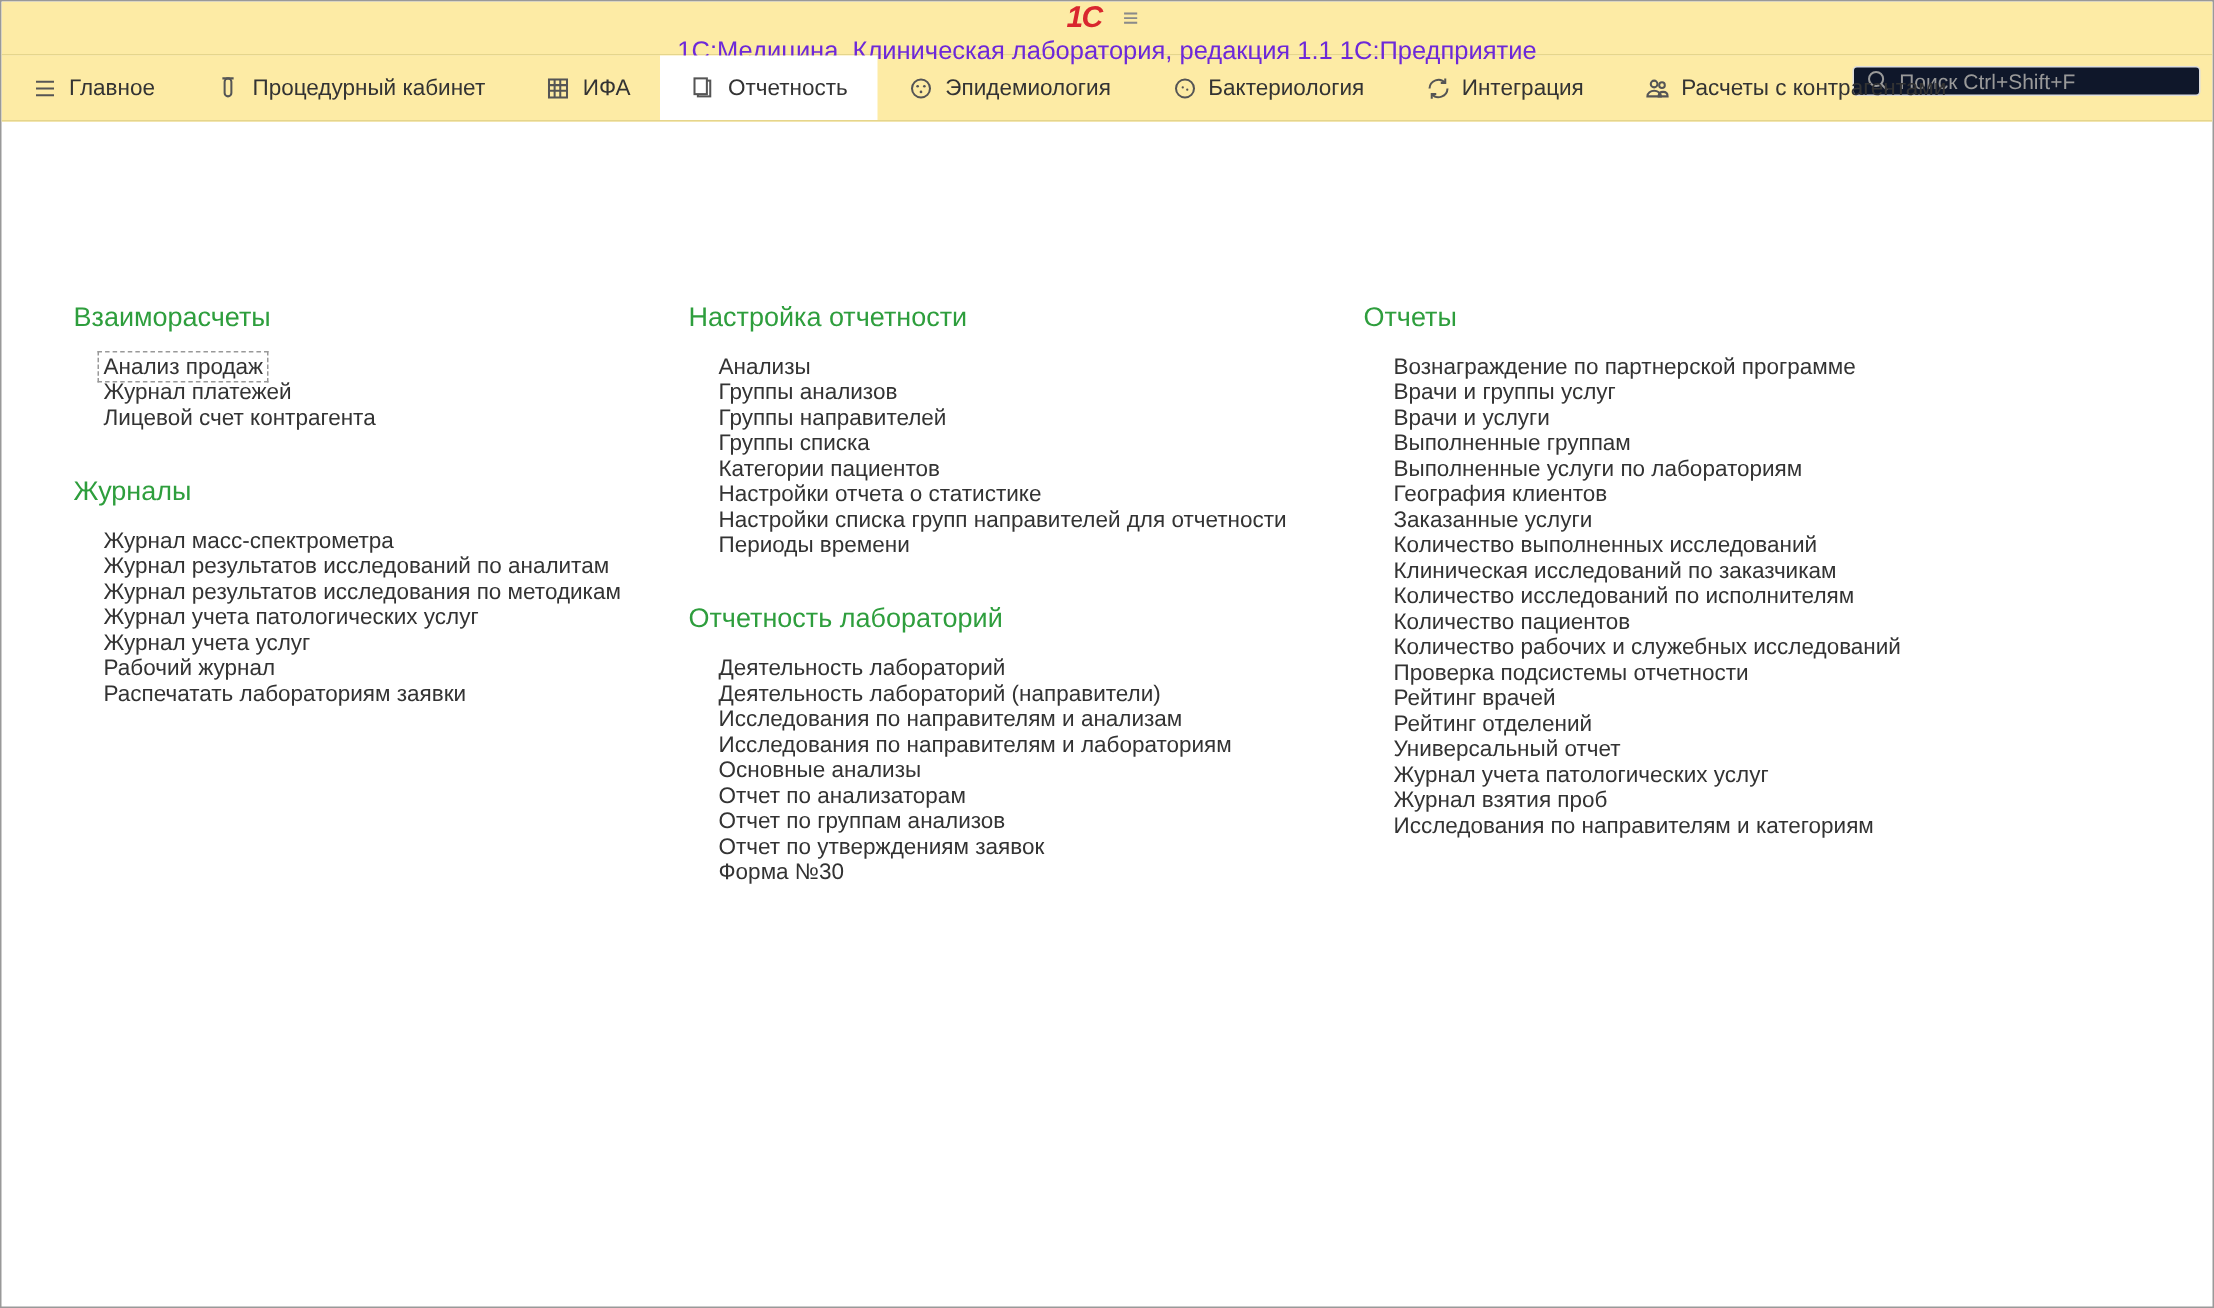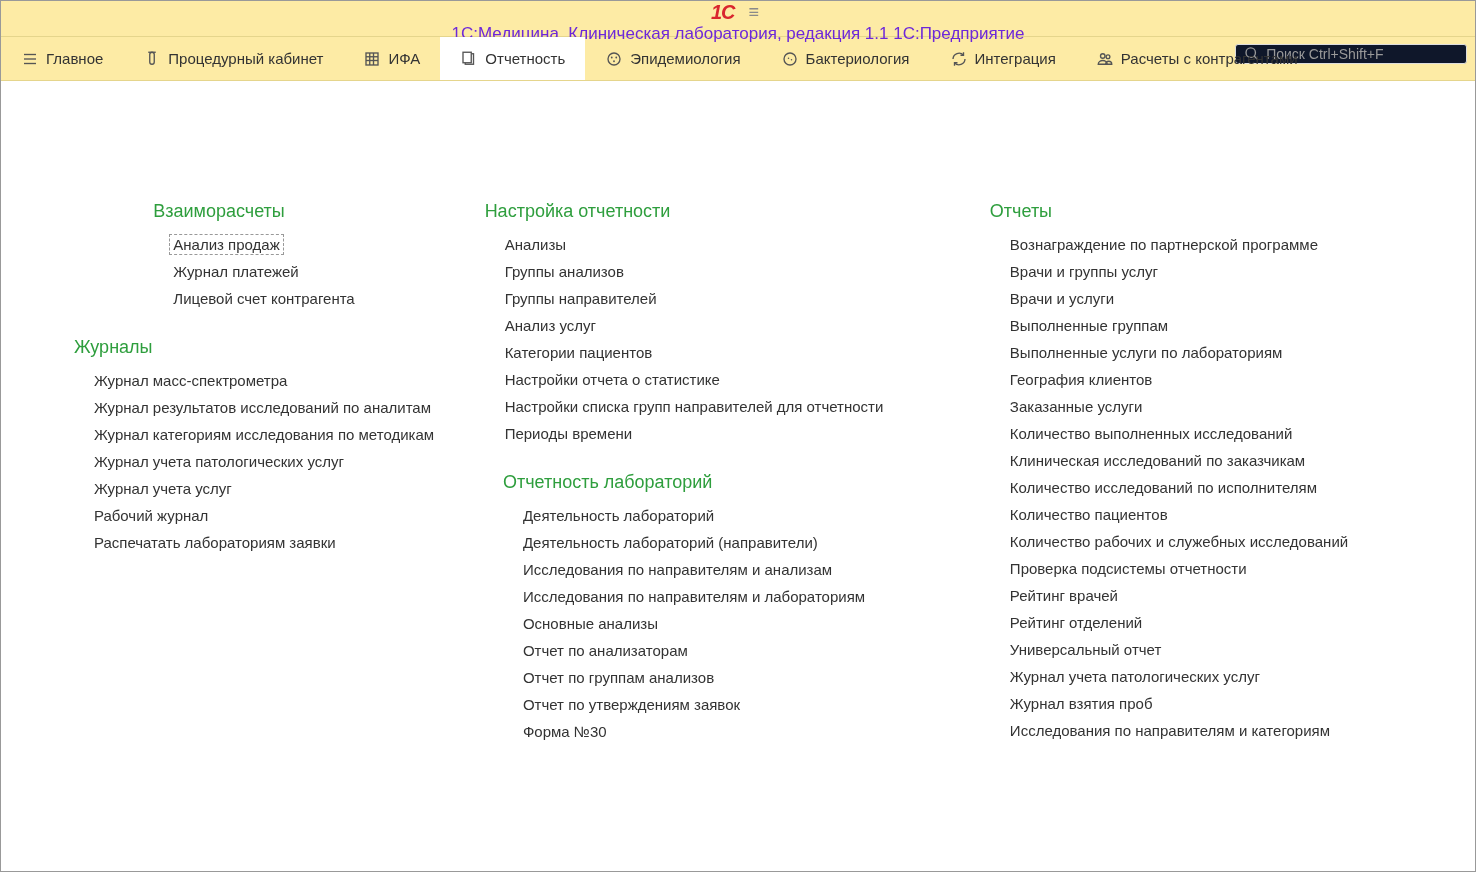--- a/index.html
+++ b/index.html
@@ -96,38 +96,36 @@
     .content {
       display: flex;
       padding: 120px 0 0 48px;
       gap: 0;
       height: calc(100% - 80px);
       overflow: hidden;
     }
     .column {
       display: flex;
       flex-direction: column;
-      align-items: center;
     }
     .col1 { width: 410px; }
     .col2 { width: 450px; }
     .col3 { width: 520px; }
     .section-header {
       color: #2e9e3d;
       font-size: 18px;
       font-weight: normal;
       margin-bottom: 14px;
     }
     .section {
       margin-bottom: 30px;
     }
     .links {
       display: flex;
       flex-direction: column;
-      gap: 10px;
       padding-left: 20px;
     }
     .link {
       color: #333;
       font-size: 15px;
       cursor: pointer;
       width: fit-content;
     }
     .link.focused {
       border: 1px dashed #999;
@@ -251,36 +249,36 @@
           <div class="link focused">Анализ продаж</div>
           <div class="link">Журнал платежей</div>
           <div class="link">Лицевой счет контрагента</div>
         </div>
       </div>
       <div class="section">
         <div class="section-header">Журналы</div>
         <div class="links">
           <div class="link">Журнал масс-спектрометра</div>
           <div class="link">Журнал результатов исследований по аналитам</div>
-          <div class="link">Журнал категориям исследования по методикам</div>
+          <div class="link">Журнал результатов исследования по методикам</div>
           <div class="link">Журнал учета патологических услуг</div>
           <div class="link">Журнал учета услуг</div>
           <div class="link">Рабочий журнал</div>
           <div class="link">Распечатать лабораториям заявки</div>
         </div>
       </div>
     </div>
   <div class="column col2">
       <div class="section">
         <div class="section-header">Настройка отчетности</div>
         <div class="links">
           <div class="link">Анализы</div>
           <div class="link">Группы анализов</div>
           <div class="link">Группы направителей</div>
-          <div class="link">Анализ услуг</div>
+          <div class="link">Группы списка</div>
           <div class="link">Категории пациентов</div>
           <div class="link">Настройки отчета о статистике</div>
           <div class="link">Настройки списка групп направителей для отчетности</div>
           <div class="link">Периоды времени</div>
         </div>
       </div>
       <div class="section">
         <div class="section-header">Отчетность лабораторий</div>
         <div class="links">
           <div class="link">Деятельность лабораторий</div>

